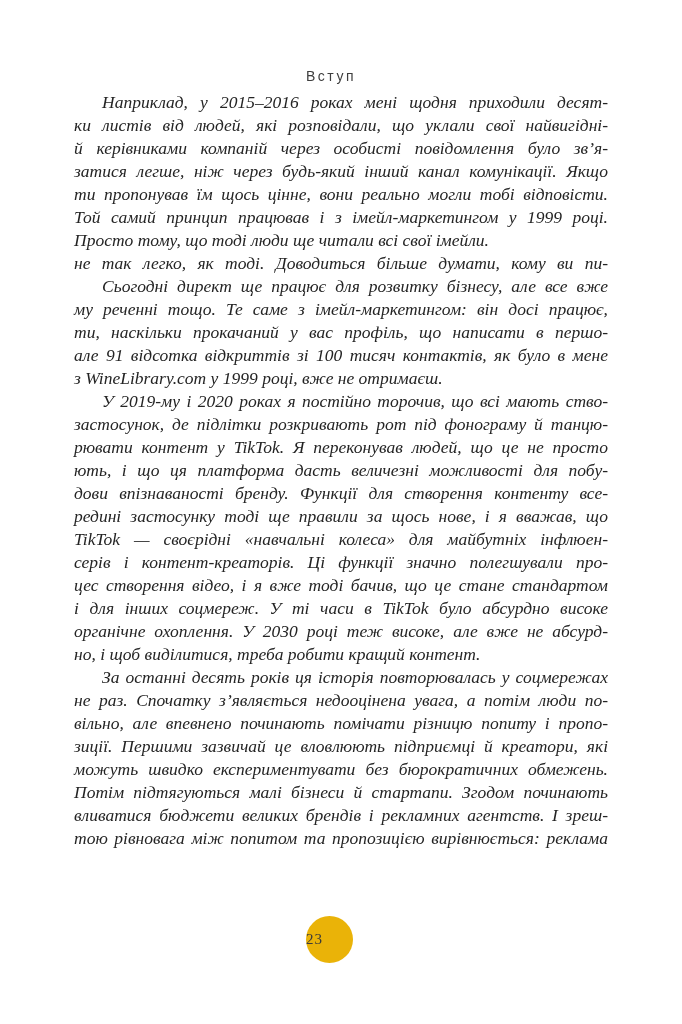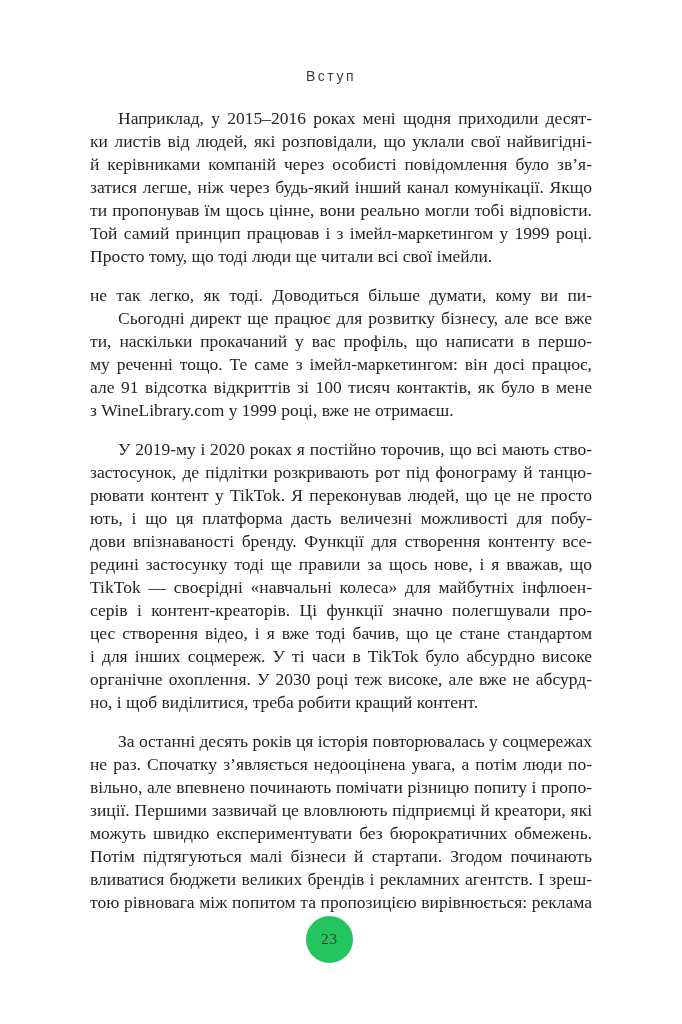--- a/index.html
+++ b/index.html
@@ -34,45 +34,45 @@
   .body-text {
     position: absolute;
     top: 91px;
     left: 74px;
     width: 534px;
     font-size: 17.5px;
     line-height: 23px;
     color: #242424;
   }
   .paragraph {
-    margin: 16px;
+    margin: 0;
     padding: 0;
+    font-style: italic;
   }
   .line {
     text-align: justify;
     text-align-last: justify;
     white-space: normal;
   }
   .line.last {
     text-align-last: left;
   }
   .line.first {
     text-indent: 28px;
   }
   .page-number-badge {
     position: absolute;
     left: 306px;
     top: 916px;
     width: 47px;
     height: 47px;
     border-radius: 50%;
-    background: #22c55e;
+    background: #eab308;
     display: flex;
     align-items: center;
-    justify-content: center;
   }
   .page-number-badge span {
     font-family: "Liberation Serif", serif;
     font-size: 15px;
     color: #3a3a3a;
     letter-spacing: 1px;
   }
 </style>
 </head>
 <body>
@@ -87,22 +87,22 @@
         <div class="line">ки листів від людей, які розповідали, що уклали свої найвигідні-</div>
         <div class="line">й керівниками компаній через особисті повідомлення було зв’я-</div>
         <div class="line">затися легше, ніж через будь-який інший канал комунікації. Якщо</div>
         <div class="line">ти пропонував їм щось цінне, вони реально могли тобі відповісти.</div>
         <div class="line">Той самий принцип працював і з імейл-маркетингом у 1999 році.</div>
         <div class="line last">Просто тому, що тоді люди ще читали всі свої імейли.</div>
       </div>
       <div class="paragraph">
         <div class="line">не так легко, як тоді. Доводиться більше думати, кому ви пи-</div>
         <div class="line first">Сьогодні директ ще працює для розвитку бізнесу, але все вже</div>
+        <div class="line">му реченні тощо. Те саме з імейл-маркетингом: він досі працює,</div>
         <div class="line">ти, наскільки прокачаний у вас профіль, що написати в першо-</div>
-        <div class="line">му реченні тощо. Те саме з імейл-маркетингом: він досі працює,</div>
         <div class="line">але 91 відсотка відкриттів зі 100 тисяч контактів, як було в мене</div>
         <div class="line last">з WineLibrary.com у 1999 році, вже не отримаєш.</div>
       </div>
       <div class="paragraph">
         <div class="line first">У 2019-му і 2020 роках я постійно торочив, що всі мають ство-</div>
         <div class="line">застосунок, де підлітки розкривають рот під фонограму й танцю-</div>
         <div class="line">рювати контент у TikTok. Я переконував людей, що це не просто</div>
         <div class="line">ють, і що ця платформа дасть величезні можливості для побу-</div>
         <div class="line">дови впізнаваності бренду. Функції для створення контенту все-</div>
         <div class="line">редині застосунку тоді ще правили за щось нове, і я вважав, що</div>

